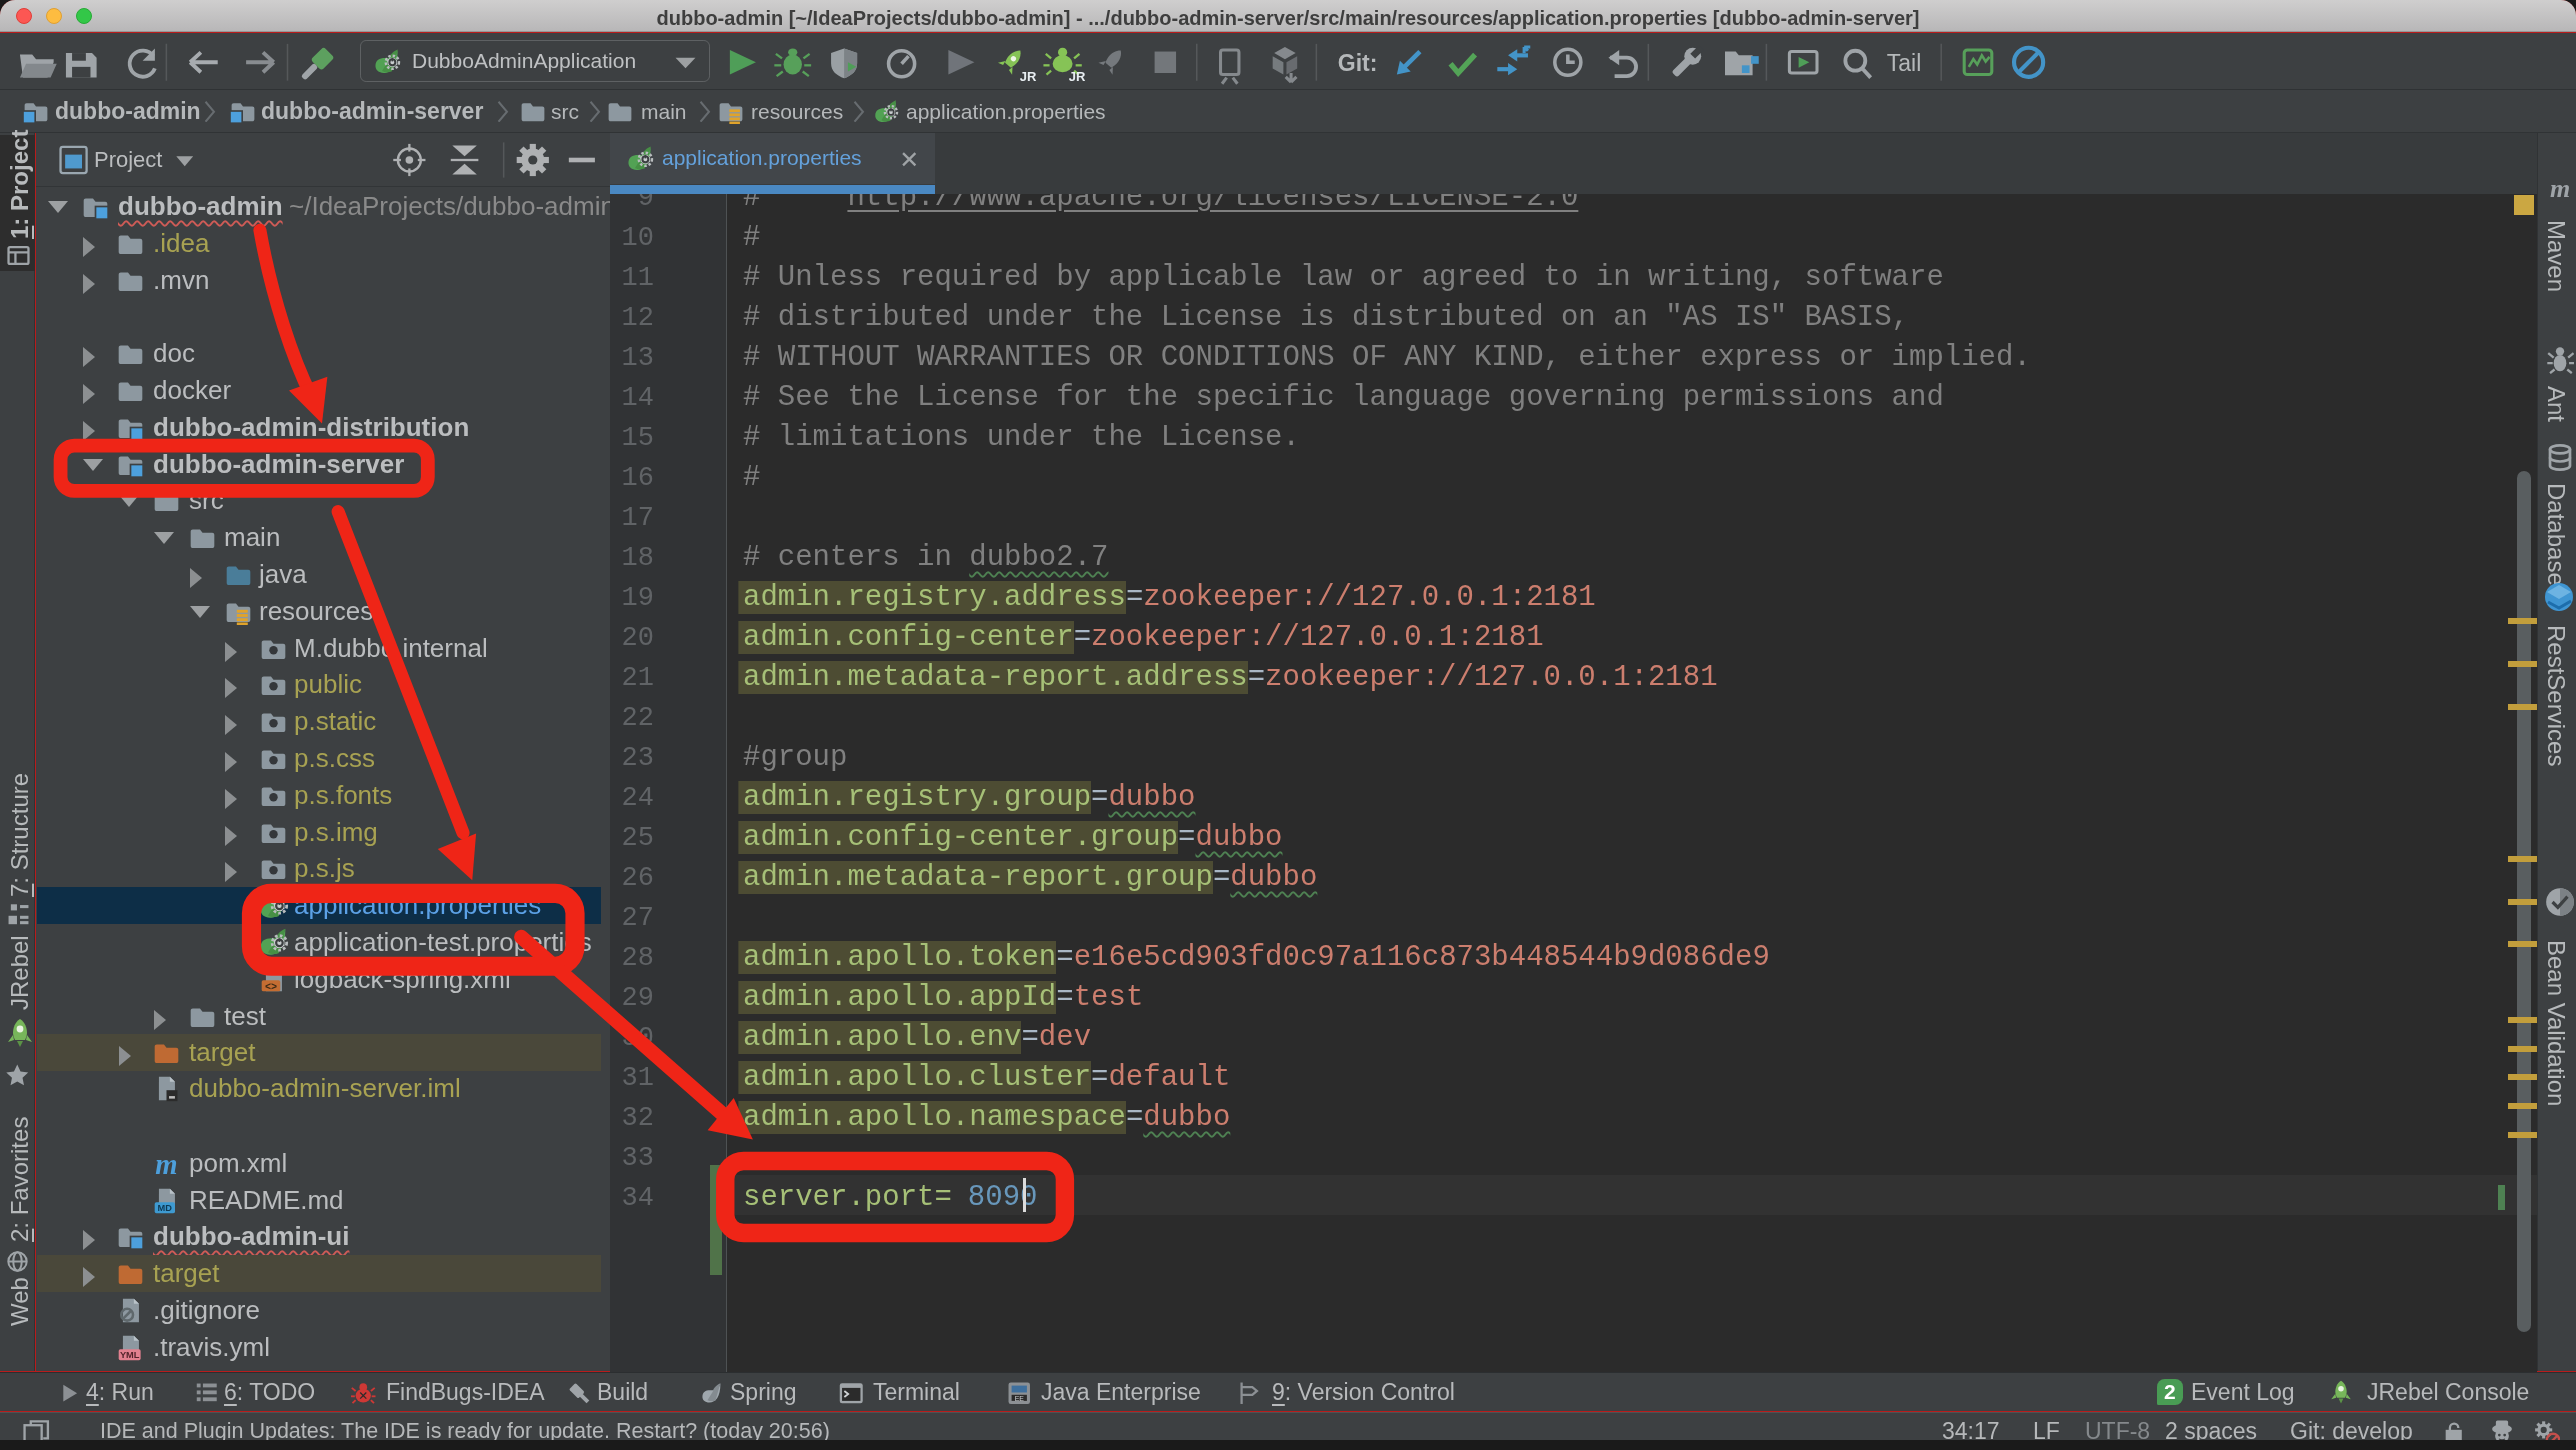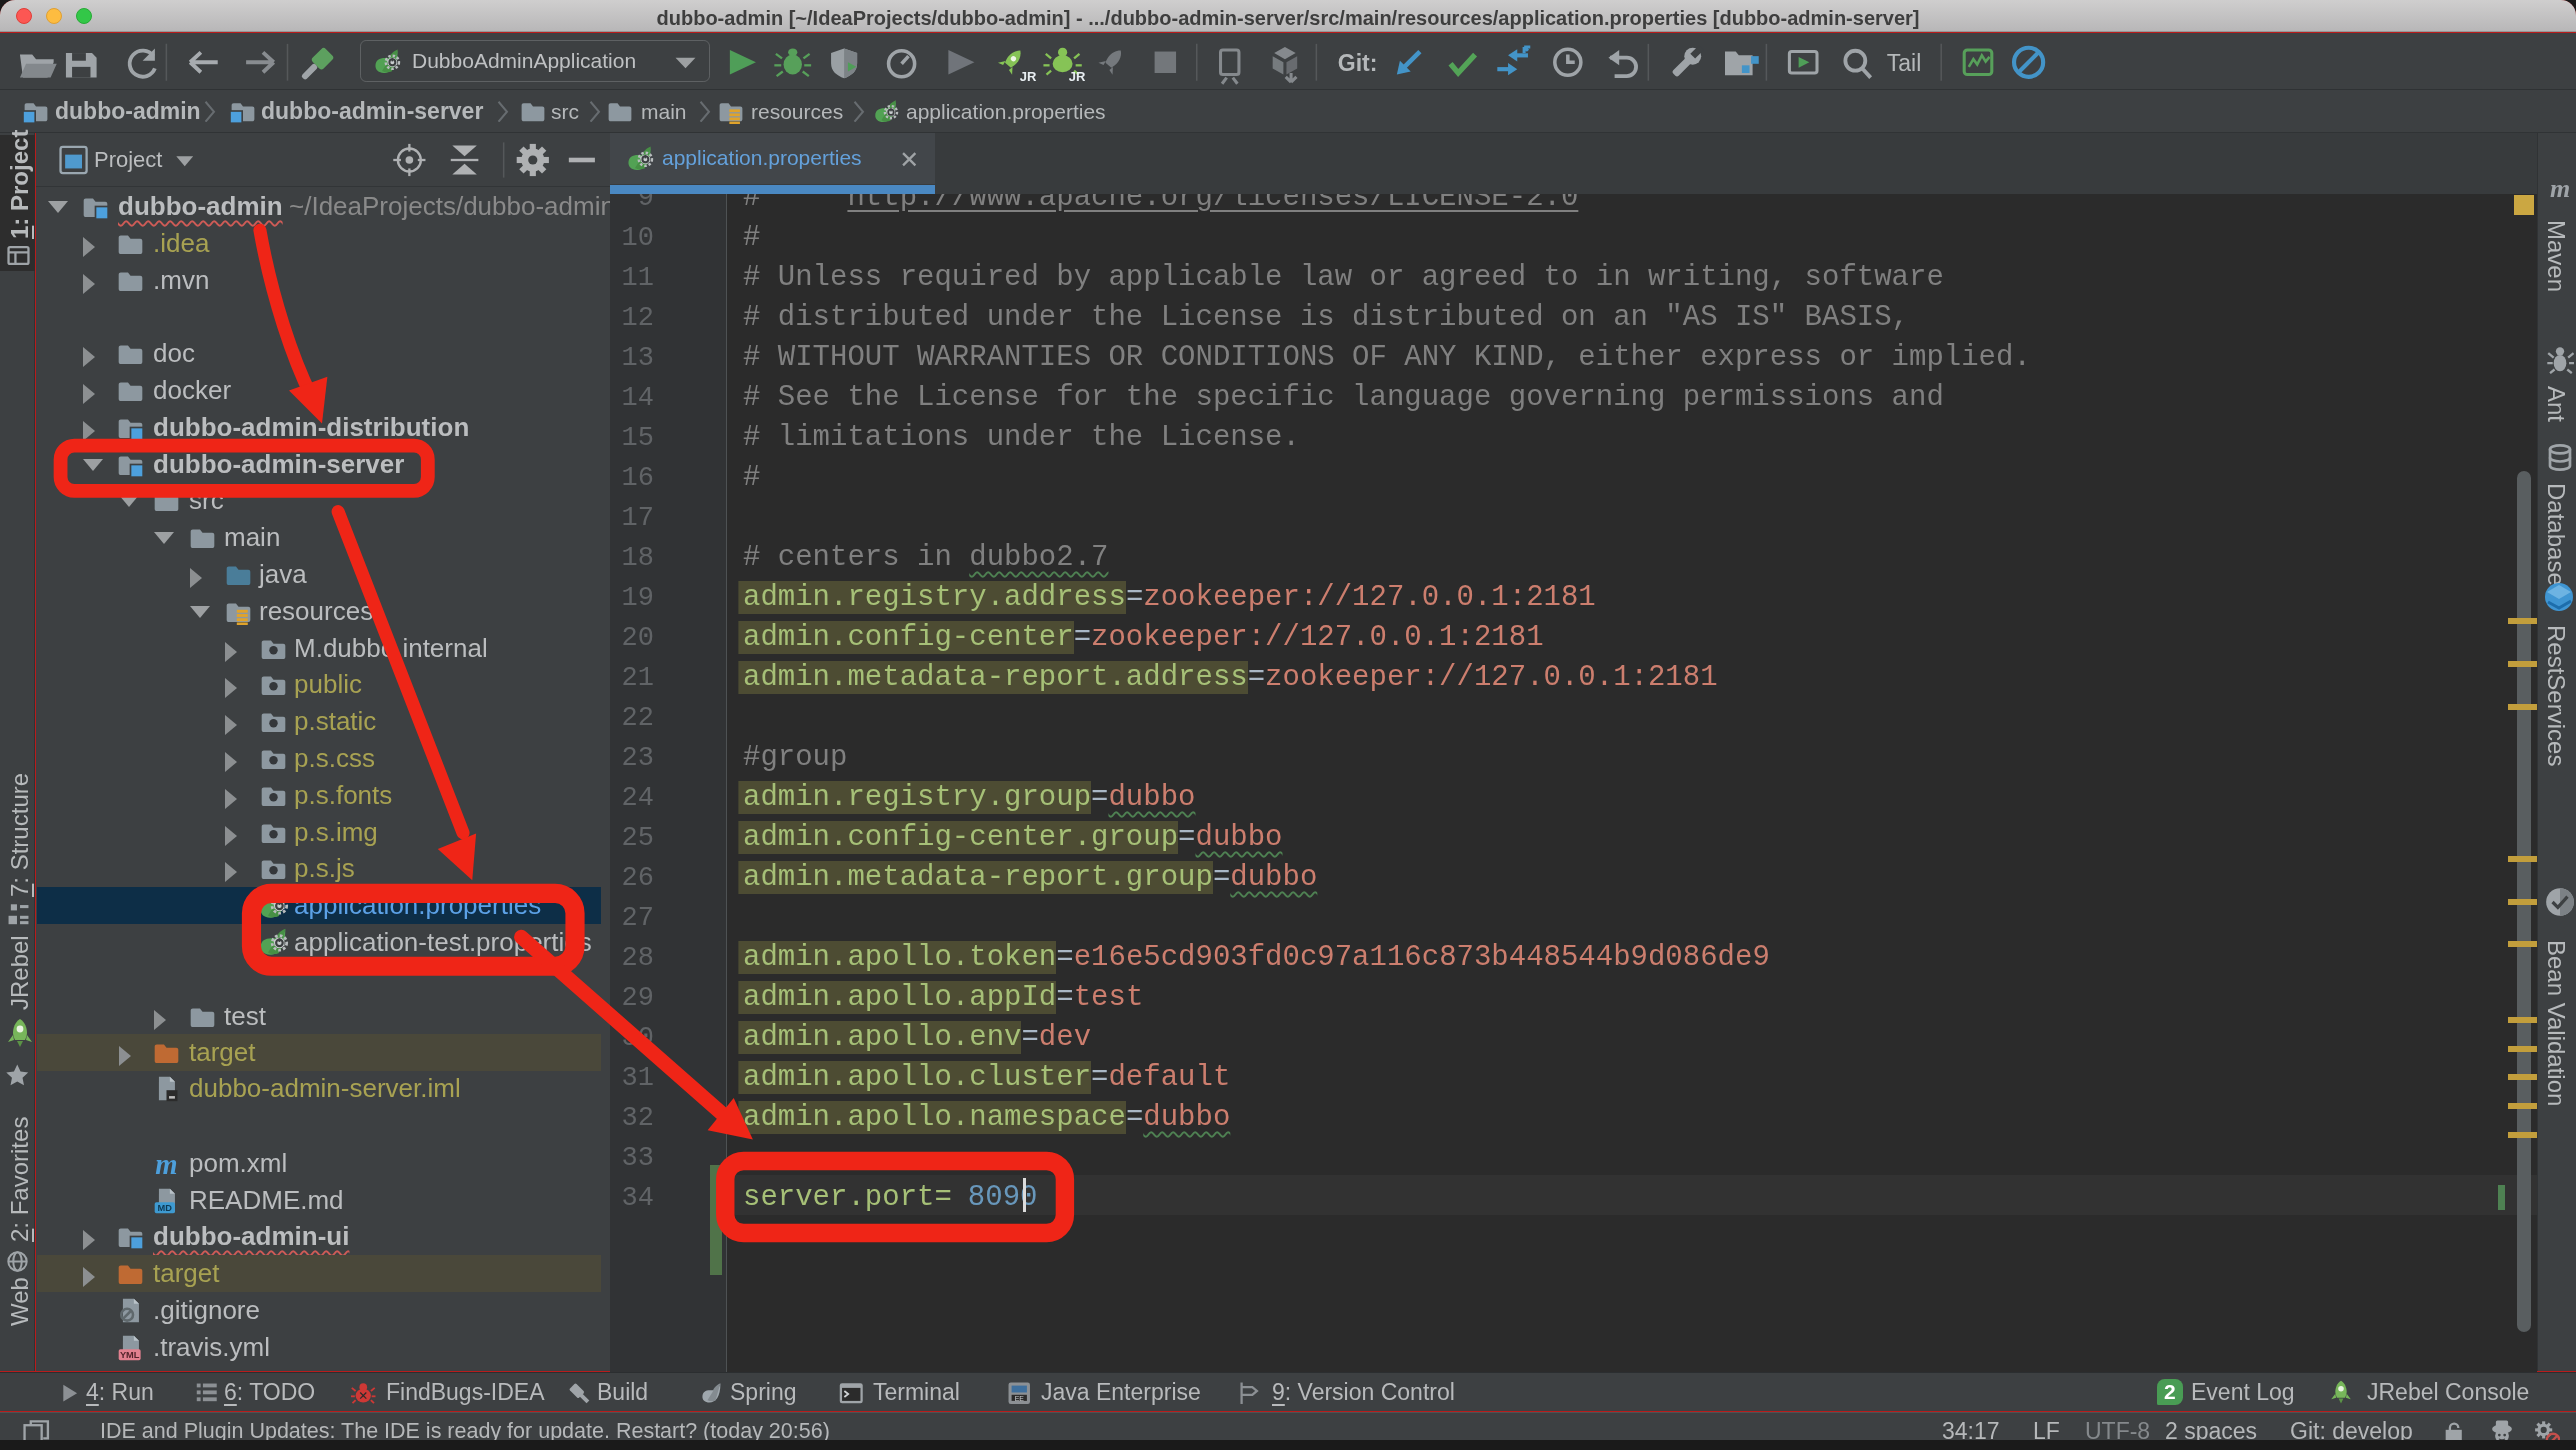--- a/index.html
+++ b/index.html
@@ -655,20 +655,26 @@
             <use href="#spring"></use>
           </svg>
           <span class="lbl" style="left:258px;color:#5ca1e6">application.properties</span>
         </div>
       <div class="row" style="top:736px">
           <svg class="ics" style="left:222px" viewBox="0 0 41 41" width="31" height="31">
             <use href="#spring"></use>
           </svg>
           <span class="lbl" style="left:258px">application-test.properties</span>
         </div>
+      <div class="row" style="top:773px">
+          <svg class="ic" style="left:224px" viewBox="0 0 35 35" width="27" height="27">
+            <use href="#xmlf"></use>
+          </svg>
+          <span class="lbl" style="left:258px">logback-spring.xml</span>
+        </div>
       <div class="row" style="top:810px">
           <span class="arr col" style="left:118px"></span>
           <svg class="ic" style="left:153px" viewBox="0 0 35 35" width="27" height="27">
             <use href="#fold"></use>
           </svg>
           <span class="lbl" style="left:188px">test</span>
         </div>
       <div class="row" style="top:846px">
           <span class="exclrow"></span>
           <span class="arr col" style="left:83px"></span>

